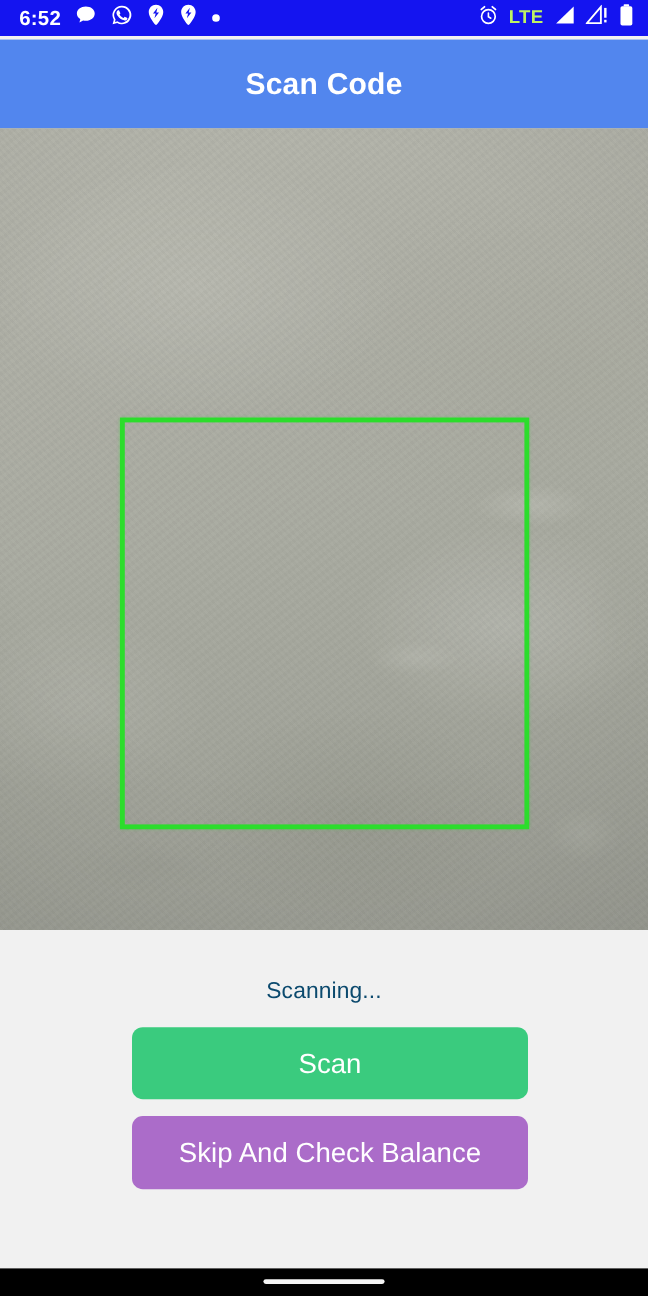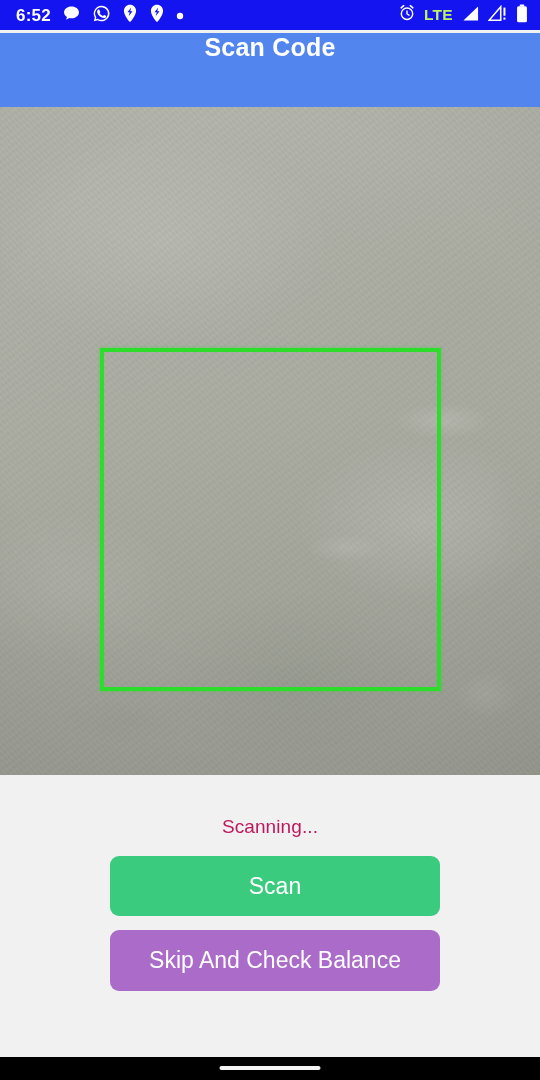--- a/index.html
+++ b/index.html
@@ -59,20 +59,21 @@
   }
 
   
   #app-bar {
     position: absolute;
     top: 33px; left: 0;
     width: 540px;
     height: 74px;
     background: #5286ee;
     display: flex;
+    align-items: center;
     justify-content: center;
   }
   #app-bar-title {
     color: #ffffff;
     font-size: 25px;
     font-weight: bold;
     letter-spacing: .2px;
   }
 
   
@@ -137,21 +138,21 @@
     top: 775px; left: 0;
     width: 540px;
     height: 282px;
     background: #f1f1f1;
   }
   #scan-status {
     position: absolute;
     top: 816px; left: 0;
     width: 540px;
     text-align: center;
-    color: #be185d;
+    color: #0c4a6e;
     font-size: 19px;
     letter-spacing: .1px;
   }
 
   .action-button {
     position: absolute;
     left: 110px;
     width: 330px;
     border: none;
     border-radius: 9px;

